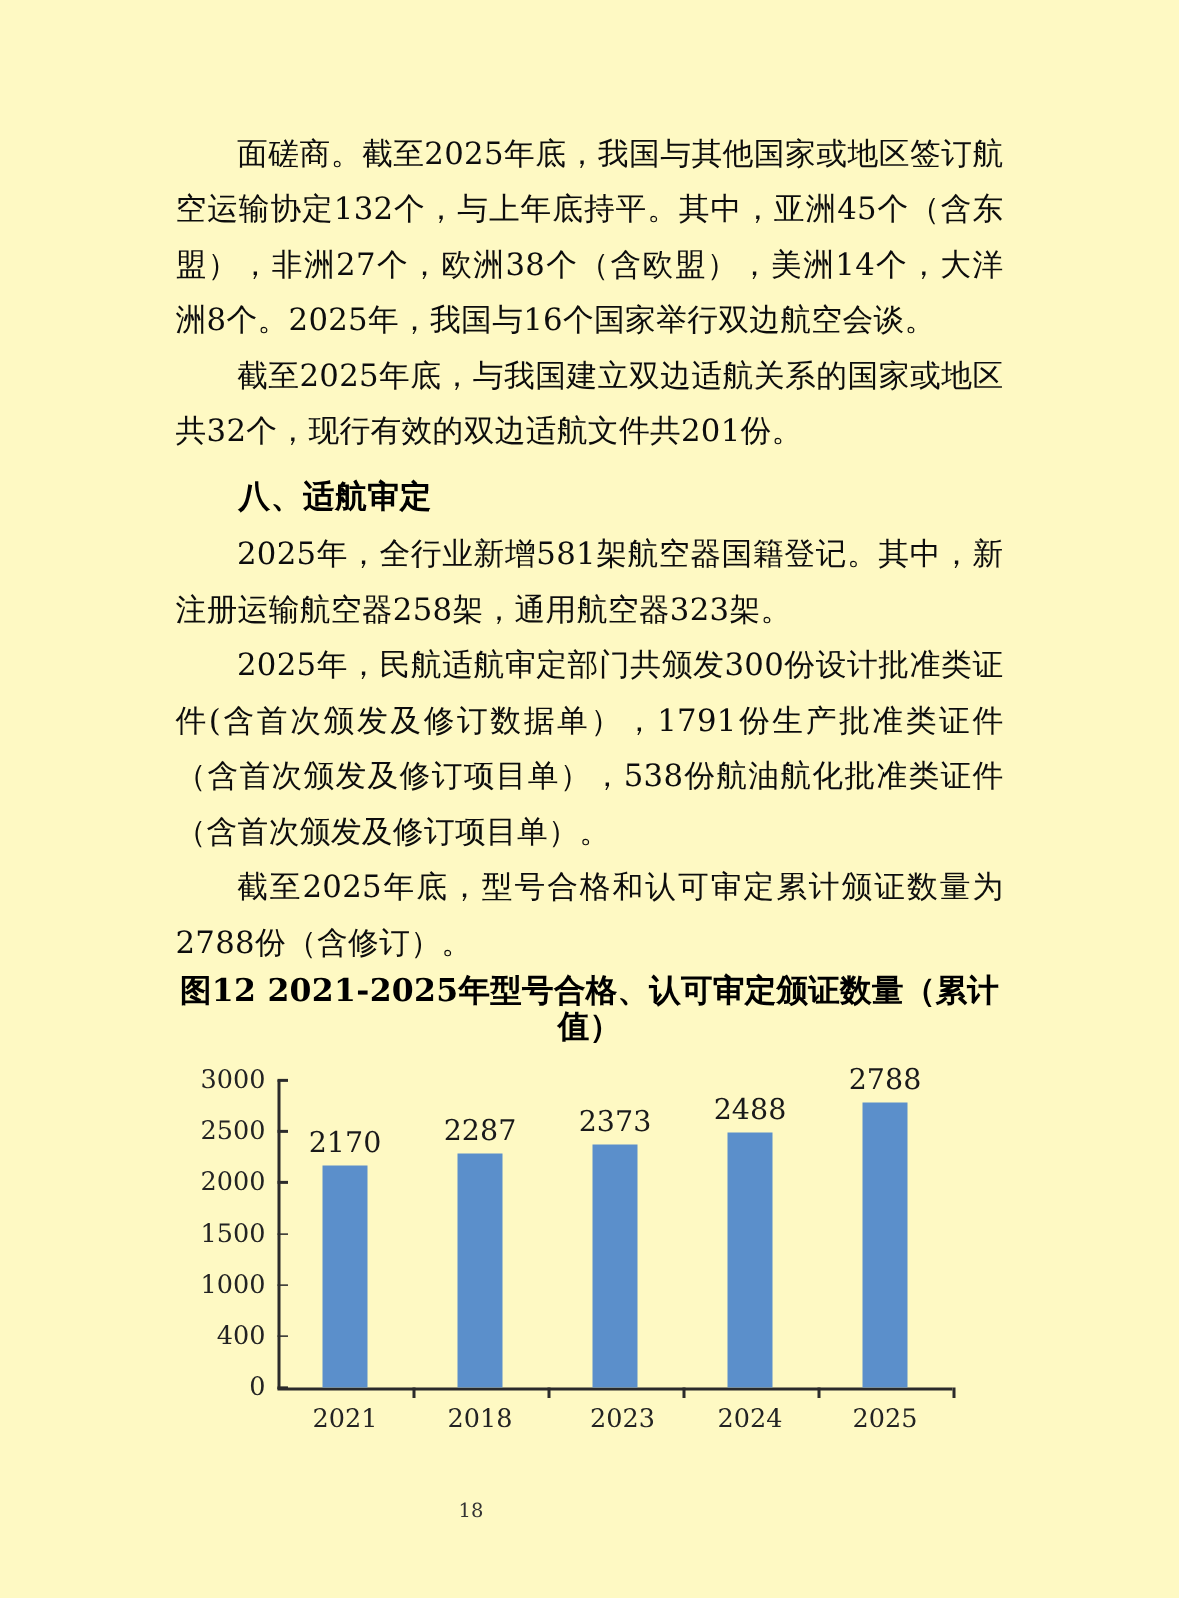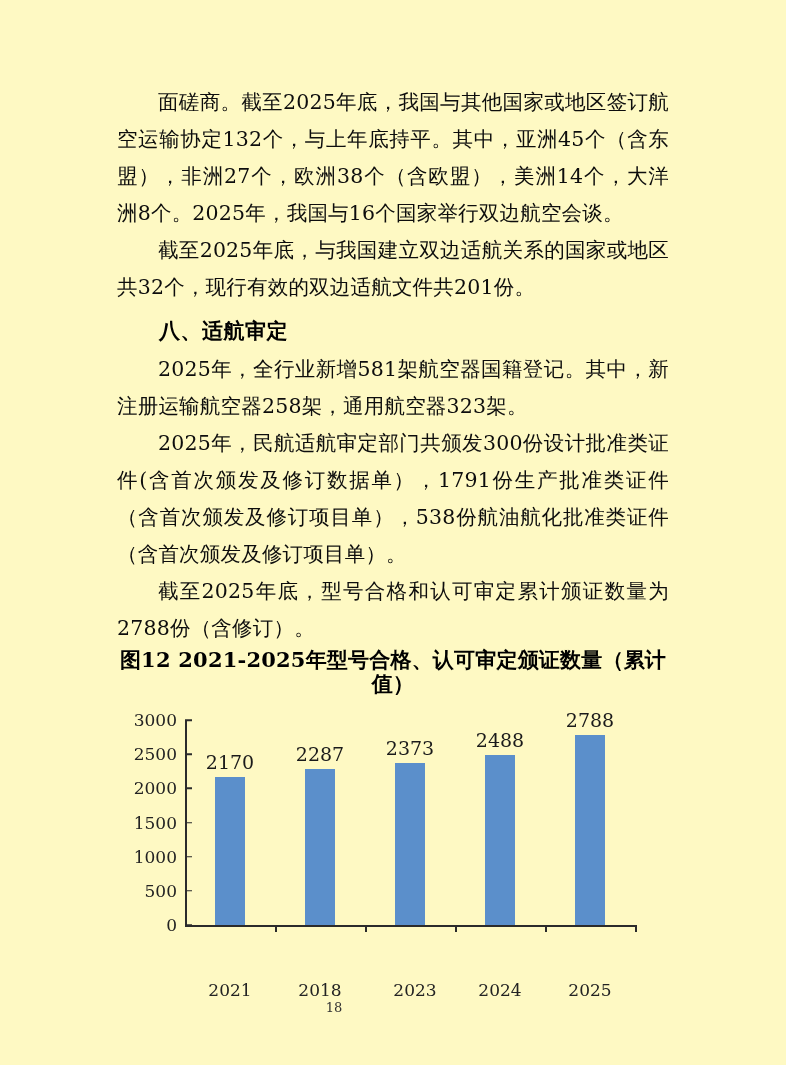--- a/index.html
+++ b/index.html
@@ -152,33 +152,31 @@
   }
 
   .xcat-label {
     position: absolute;
     top: 226px;
     transform: translateX(-50%);
     font-size: 17px;
     color: #232323;
     white-space: nowrap;
     font-family: "DejaVu Serif", "Liberation Serif", serif;
-    margin-top: 44px;
   }
 
   .page-number {
     position: absolute;
     left: 0;
     top: 1000px;
     width: 628px;
     text-align: center;
     font-size: 13px;
     color: #333333;
     font-family: "DejaVu Serif", "Liberation Serif", serif;
-    padding-left: 20px;
   }
 </style>
 </head>
 <body>
 
 <div class="page">
 
   <div class="content">
 
     <p class="para">面磋商。截至2025年底，我国与其他国家或地区签订航空运输协定132个，与上年底持平。其中，亚洲45个（含东盟），非洲27个，欧洲38个（含欧盟），美洲14个，大洋洲8个。2025年，我国与16个国家举行双边航空会谈。</p>
@@ -194,21 +192,21 @@
     <p class="para">截至2025年底，型号合格和认可审定累计颁证数量为2788份（含修订）。</p>
 
   </div>
 
   <div class="figure">
     <div class="figure-title">图12 2021-2025年型号合格、认可审定颁证数量（累计值）</div>
 
     <div class="chart-wrap">
       <div class="ytick-labels" id="ytick-labels">
           <div class="ytick-label" style="top: 215px;">0</div>
-          <div class="ytick-label" style="top: 180.833px;">500</div>
+          <div class="ytick-label" style="top: 180.833px;">400</div>
           <div class="ytick-label" style="top: 146.667px;">1000</div>
           <div class="ytick-label" style="top: 112.5px;">1500</div>
           <div class="ytick-label" style="top: 78.3333px;">2000</div>
           <div class="ytick-label" style="top: 44.1667px;">2500</div>
           <div class="ytick-label" style="top: 10px;">3000</div>
         </div>
       <div id="ytick-marks">
           <div class="ytick-mark" style="top: 215px;"></div>
           <div class="ytick-mark" style="top: 180.833px;"></div>
           <div class="ytick-mark" style="top: 146.667px;"></div>

